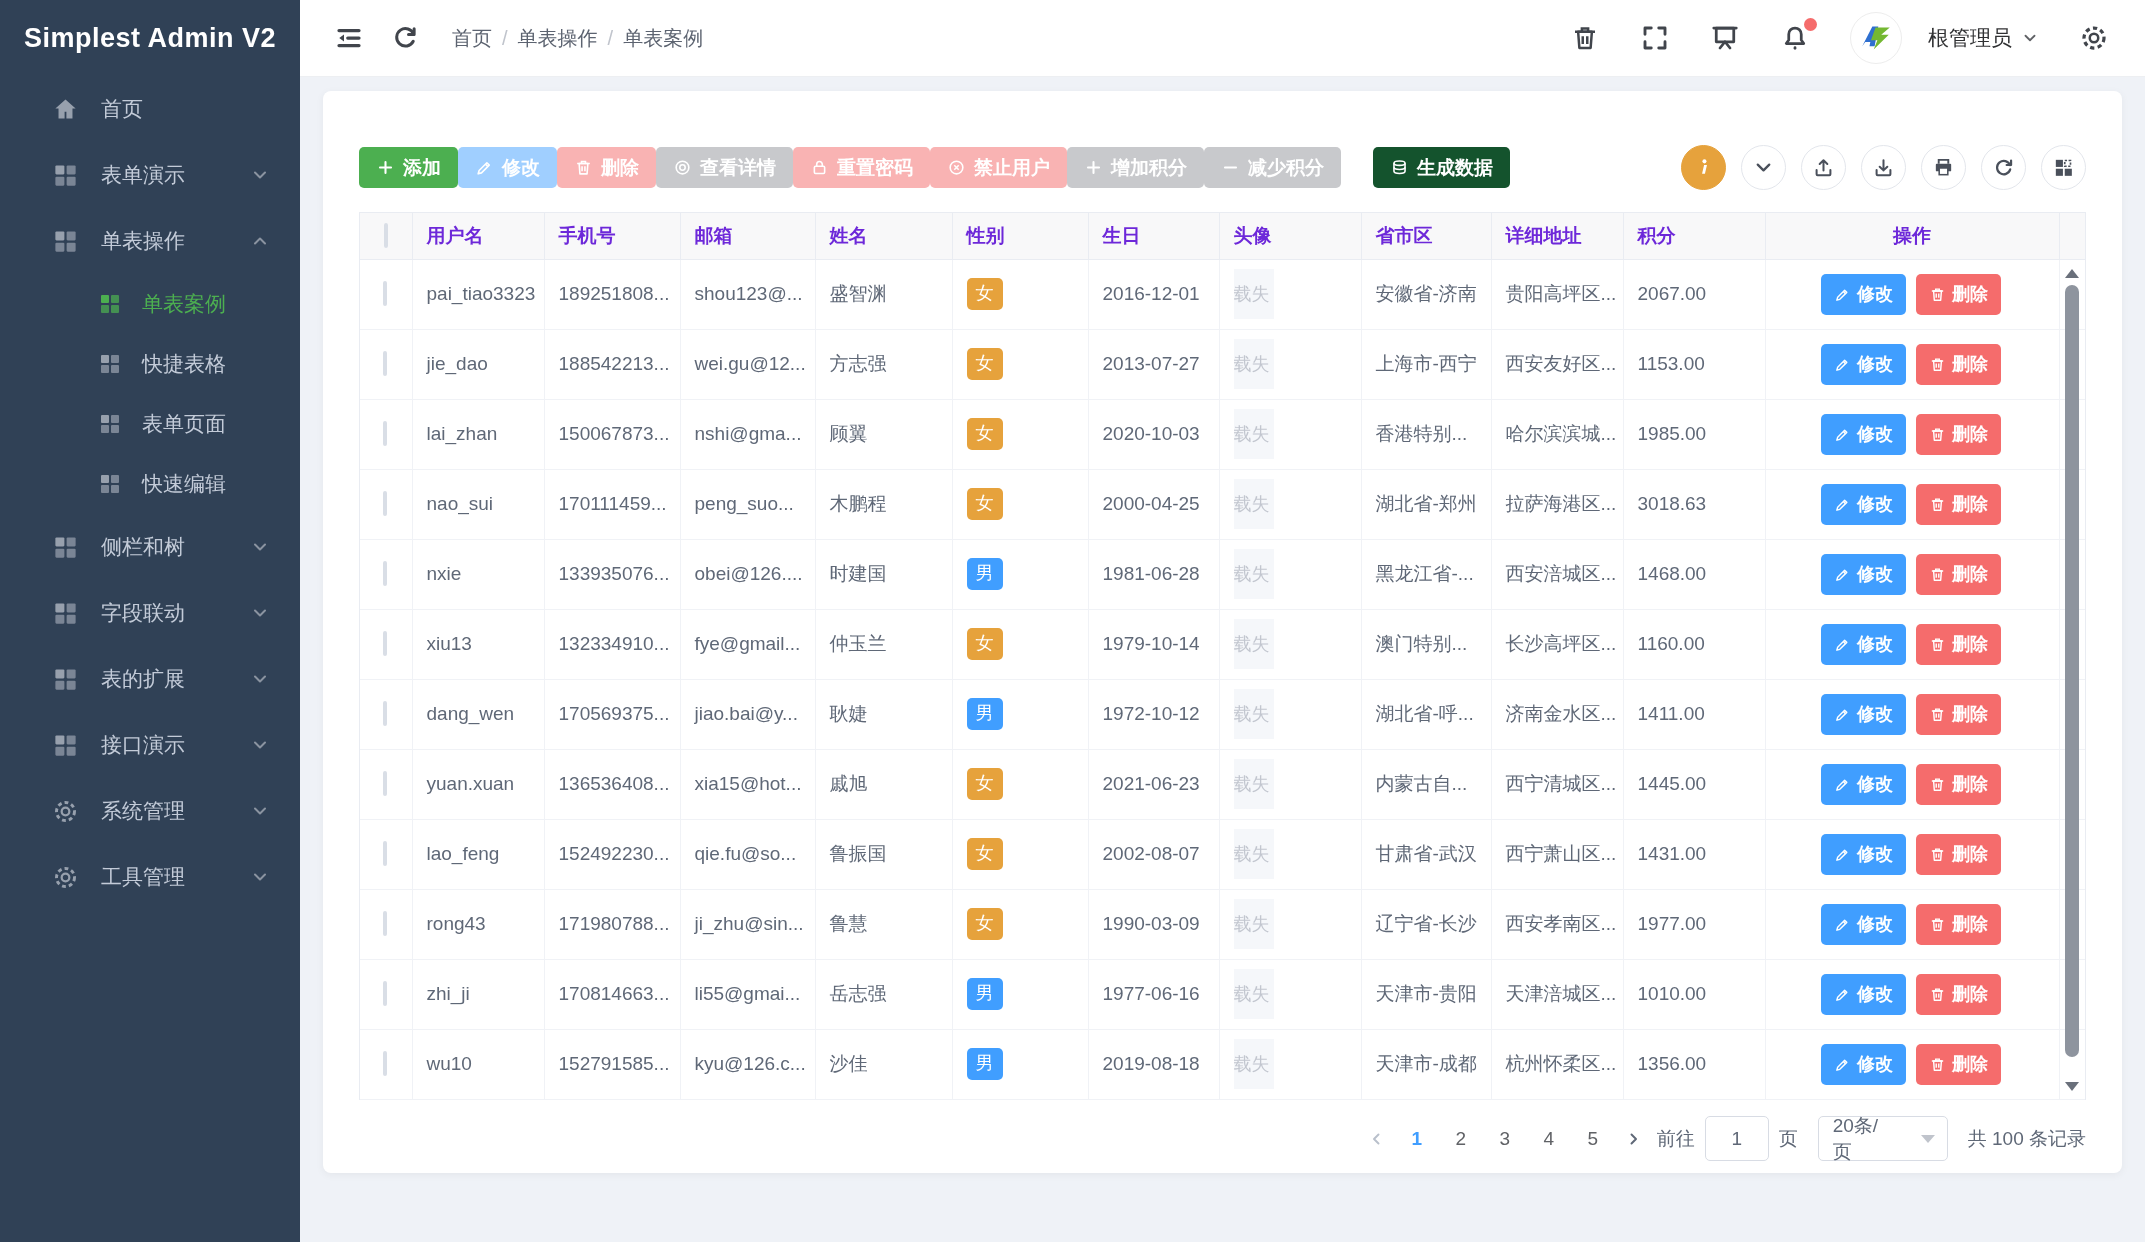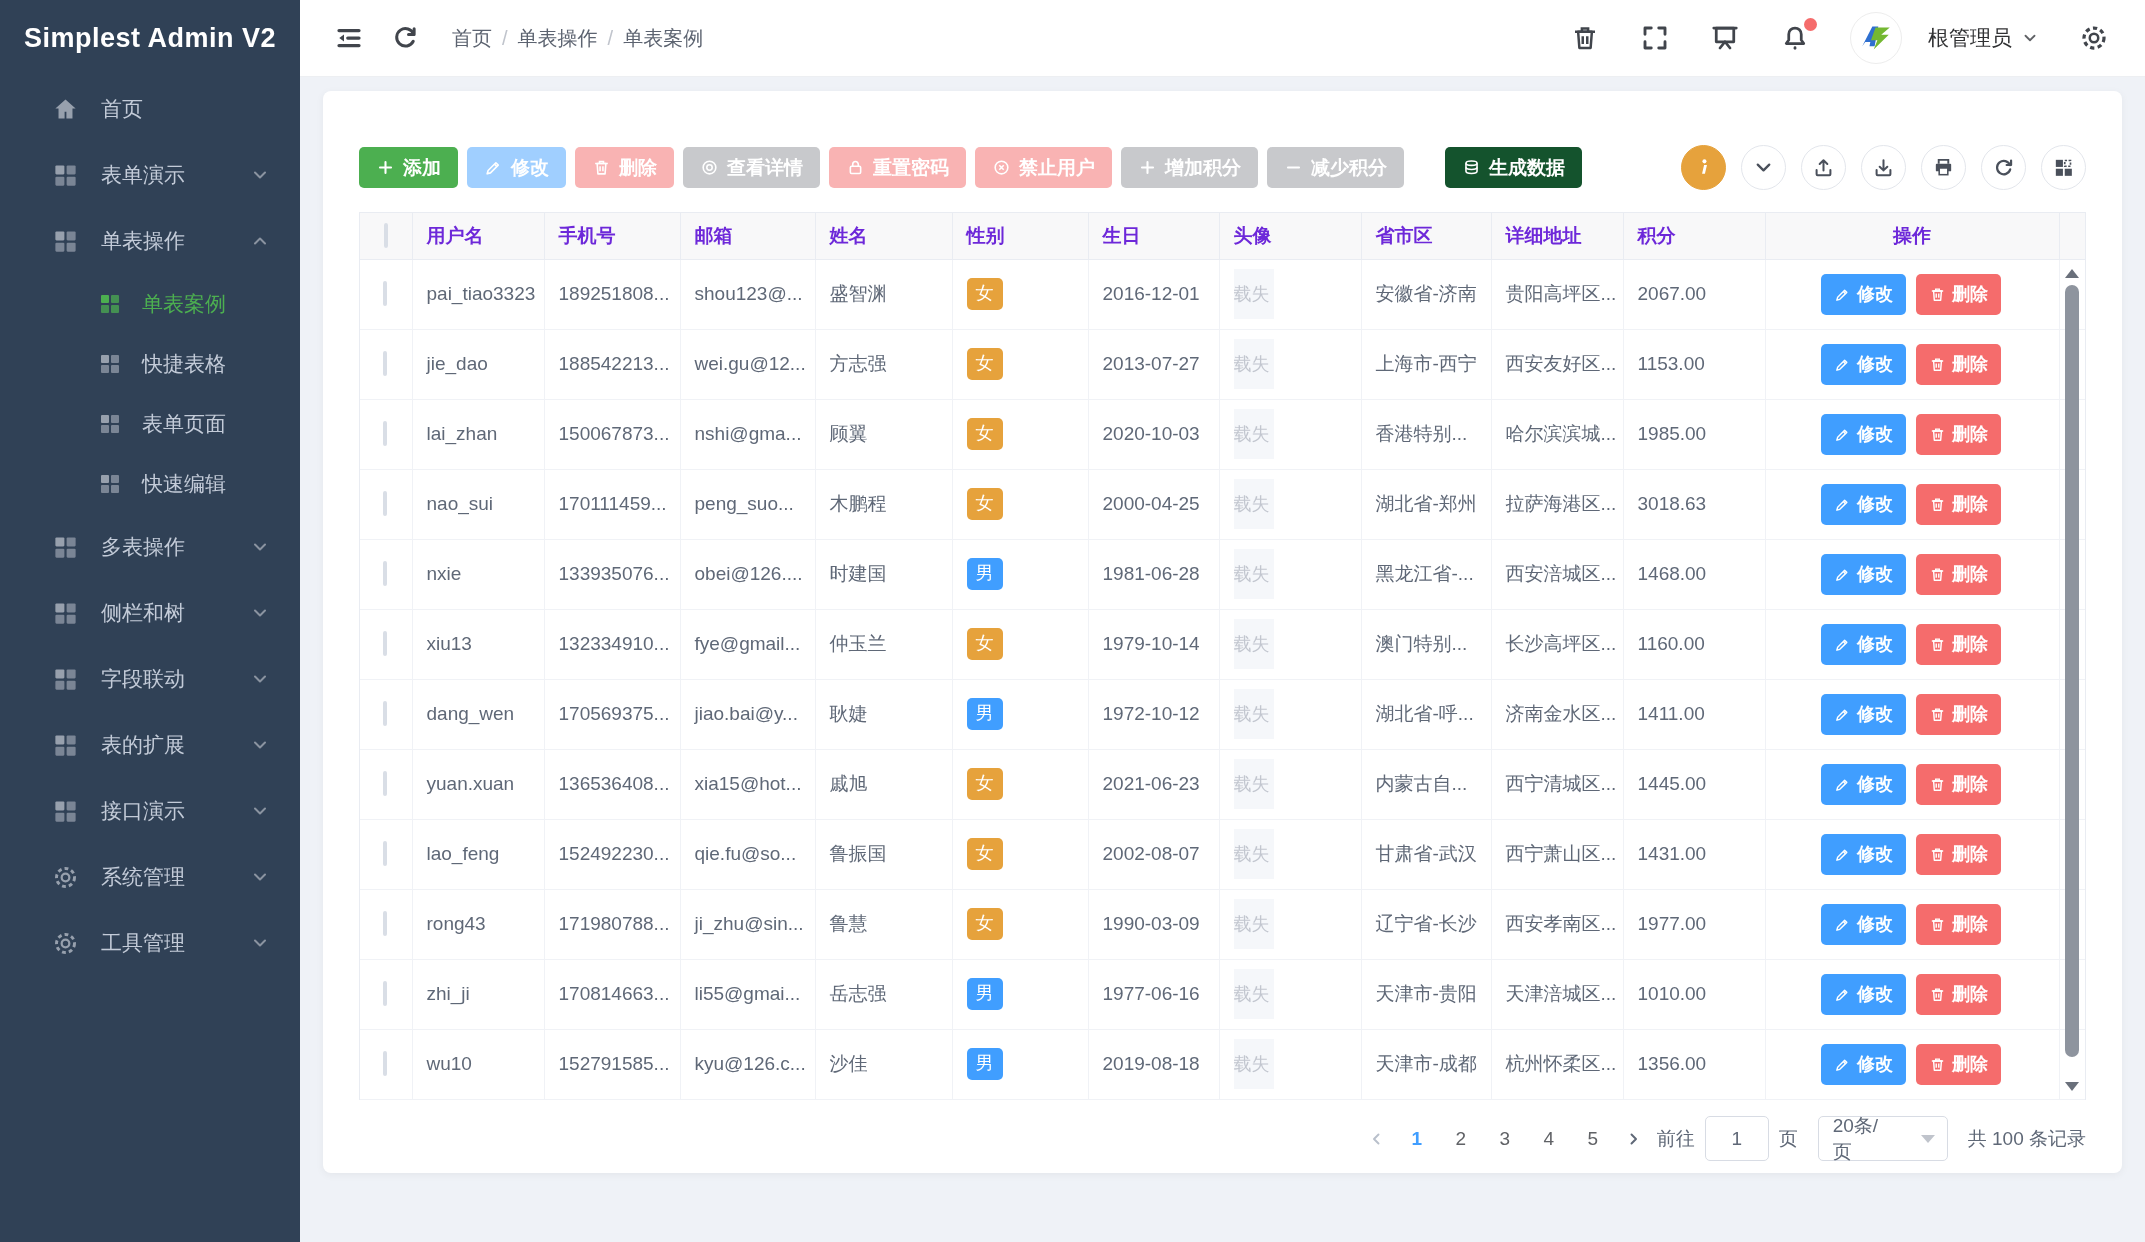--- a/index.html
+++ b/index.html
@@ -43,21 +43,21 @@
   .user { display:flex; align-items:center; gap:9px; font-size:21px; color:#303133; cursor:pointer; margin-left:-14px; }
   .user .chev { width:18px; height:18px; color:#606266; }
 
   
   .content { flex:1; padding:14px 23px 0; }
   .card { background:#fff; border-radius:8px; height:1082px; box-shadow:0 2px 8px rgba(0,0,0,.05);
           padding:54px 36px 0; }
 
   
   .toolbar { display:flex; align-items:center; }
-  .btns { display:flex; gap:9px; }
+  .btns { display:flex; }
   .btn { height:41px; padding:0 17px; border:none; border-radius:5px; color:#fff; font-size:19px;
          font-weight:bold; display:flex; align-items:center; gap:8px; font-family:inherit; cursor:pointer; }
   .btn svg { width:19px; height:19px; }
   .btn.success { background:#4caf50; }
   .btn.primary-dis { background:#a0cfff; }
   .btn.danger-dis { background:#f9b3b3; }
   .btn.info-dis { background:#c8c9cc; }
   .btn.warning { background:#14532d;margin-left:32px; }
   .circles { margin-left:auto; display:flex; align-items:center; gap:15px; }
   .circle { width:45px; height:45px; border-radius:50%; border:1px solid #e3e6ec; background:#fff;
@@ -305,33 +305,20 @@
             </svg>
           </span>
         <span>快速编辑</span>
       </div>
       <div class="nav-item">
         <span class="mi">
             <svg viewBox="0 0 24 24">
               <use href="#i-grid"></use>
             </svg>
           </span>
-        <span>多表操作</span>
-        <span class="chev">
-            <svg viewBox="0 0 24 24">
-              <use href="#i-chev-down"></use>
-            </svg>
-          </span>
-      </div>
-      <div class="nav-item">
-        <span class="mi">
-            <svg viewBox="0 0 24 24">
-              <use href="#i-grid"></use>
-            </svg>
-          </span>
         <span>侧栏和树</span>
         <span class="chev">
             <svg viewBox="0 0 24 24">
               <use href="#i-chev-down"></use>
             </svg>
           </span>
       </div>
       <div class="nav-item">
         <span class="mi">
             <svg viewBox="0 0 24 24">

